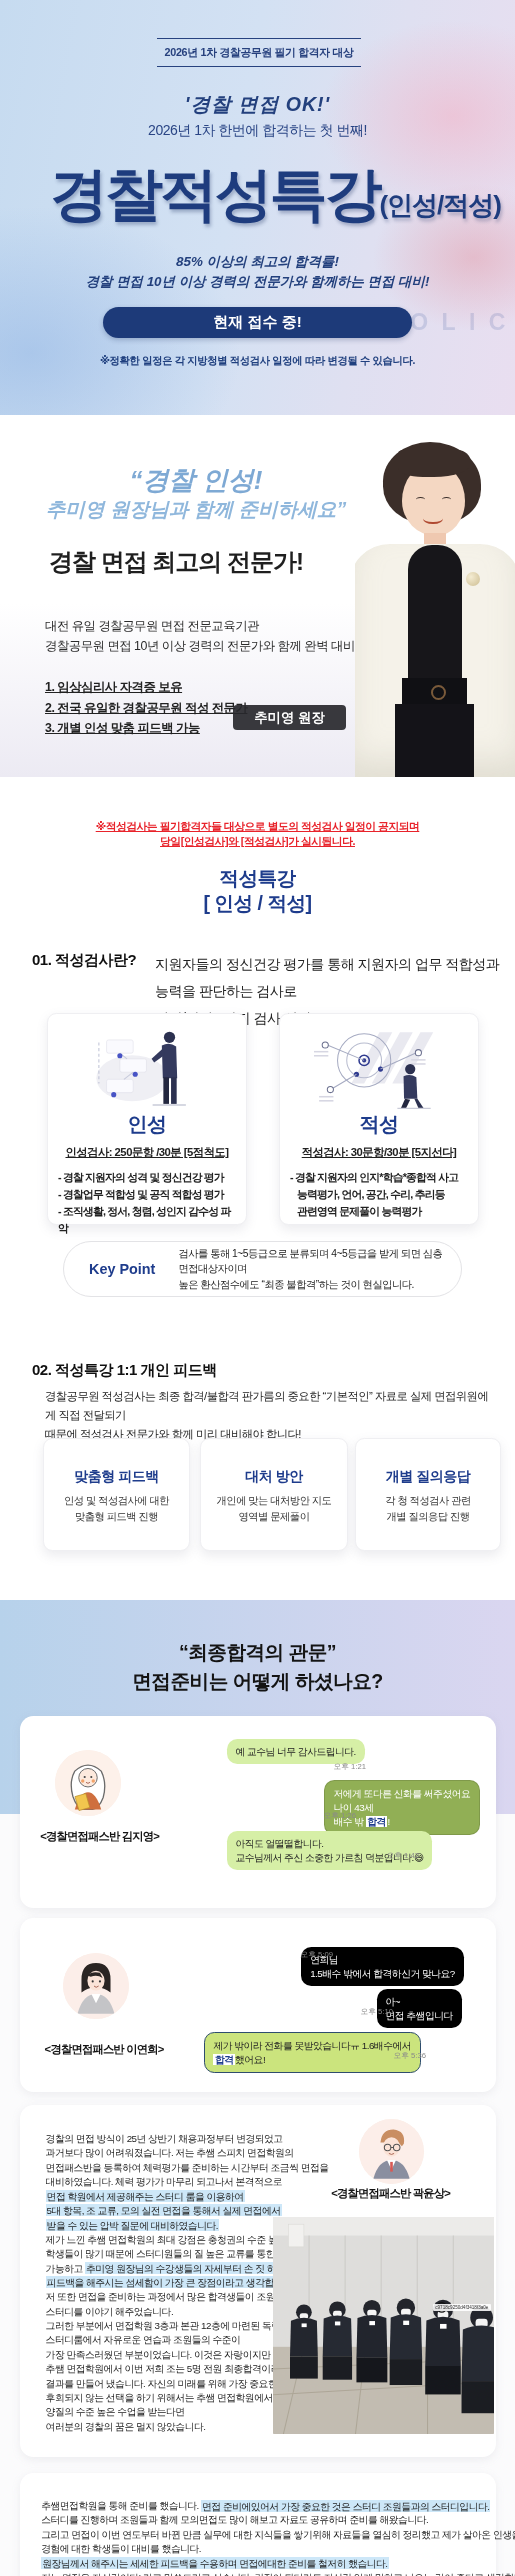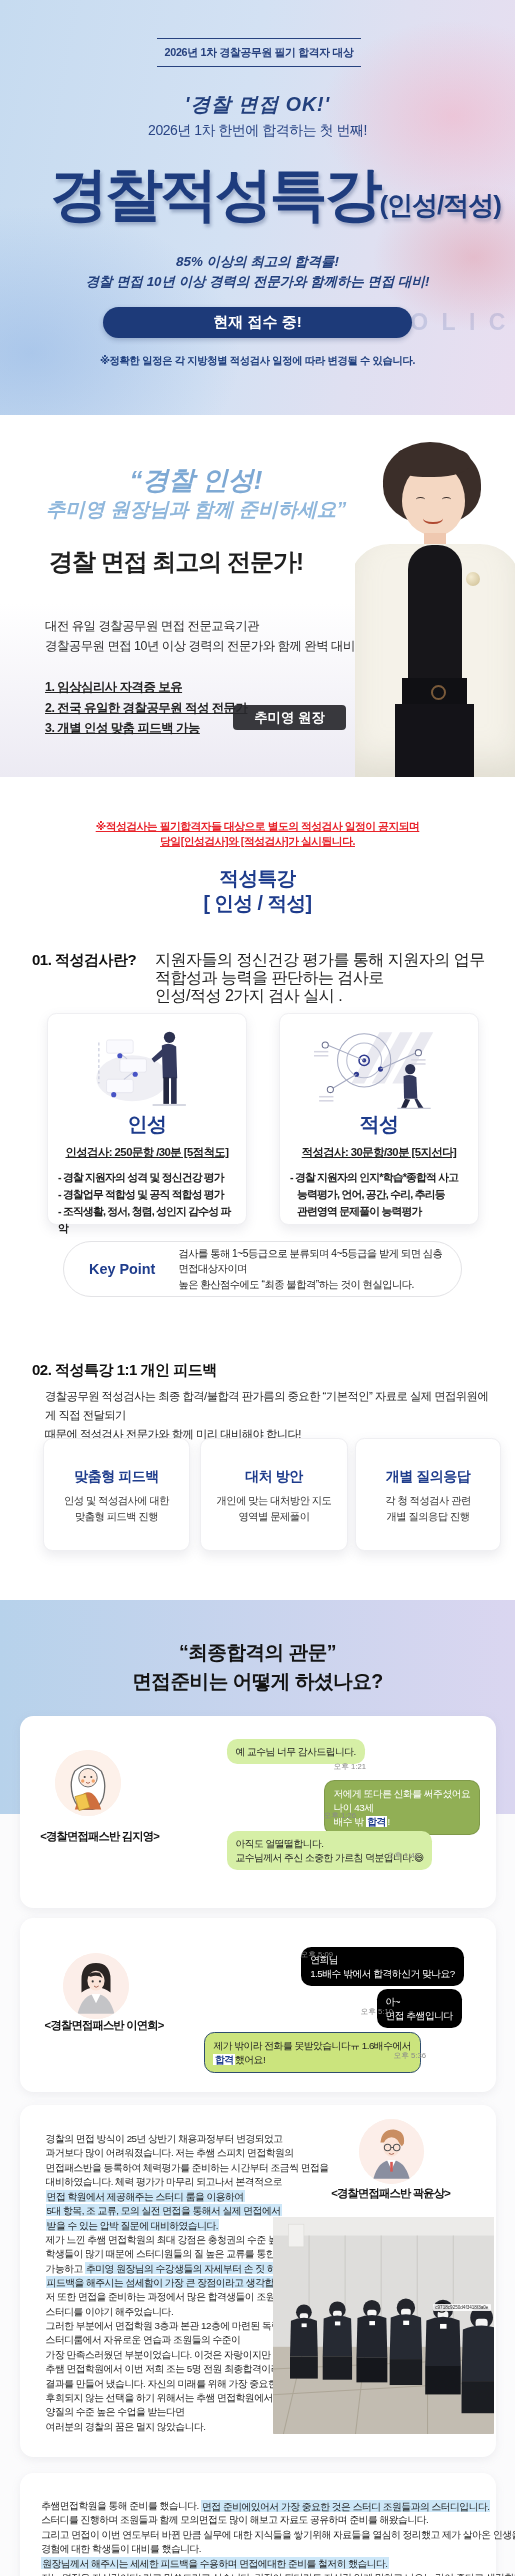--- a/index.html
+++ b/index.html
@@ -56,21 +56,21 @@
     background:radial-gradient(circle at 35% 35%,#f4ecd2,#cdbd92);}
   .ins-belt{left:47px;top:236px;width:65px;height:27px;background:#101014;}
   .ins-ring{left:76px;top:243px;width:11.3px;height:11.3px;border:2.1px solid #7a5a3a;border-radius:50%;}
   .ins-skirt{left:40px;top:262px;width:79px;height:73px;background:#141318;}
   
   .bg-mid{top:777px;left:0;width:515px;height:823px;background:#ffffff;}
   .notice{left:0;width:515px;text-align:center;color:#e8232b;font-size:10.8px;font-weight:bold;
     text-decoration:underline;letter-spacing:-0.5px;}
   .sec-title{left:0;width:515px;text-align:center;color:#1e3c8c;font-size:19.6px;font-weight:800;letter-spacing:-0.5px;}
   .blk-label{left:32px;font-size:15px;font-weight:800;color:#101010;letter-spacing:-0.5px;}
-  .s01-desc{top:951px;left:155px;width:345px;font-size:16px;color:#222;line-height:18px;letter-spacing:-0.5px;}
+  .s01-desc{top:951px;left:155px;width:345px;font-size:14px;color:#222;line-height:27px;letter-spacing:-0.5px;}
   .card{position:absolute;background:#fff;border:0.5px solid #efeff2;border-radius:9.3px;
     box-shadow:0 4.1px 10.3px rgba(120,120,140,.14);}
   .tcard{top:1013px;width:198px;height:210px;}
   .illus{margin:8.2px auto 0;width:155px;height:87px;display:block;}
   .card-title{text-align:center;font-size:20px;font-weight:800;color:#1e3c8c;margin-top:2.1px;letter-spacing:-0.5px;}
   .card-sub{text-align:center;font-size:11.3px;font-weight:bold;color:#222;text-decoration:underline;margin-top:7.2px;letter-spacing:-0.5px;}
   .card-bullets{margin:8.2px auto 0;width:90%;font-size:10.8px;font-weight:600;color:#222;line-height:17px;letter-spacing:-0.8px;}
   .cont{padding-left:7.2px;}
   .keypoint{top:1241px;left:63px;width:397px;height:54px;border:1px solid #e3e3e6;border-radius:28px;
     background:#fff;display:flex;align-items:center;}
@@ -306,21 +306,21 @@
         <path d="M28 40 Q28 15 50 15 Q72 15 72 40 L72 60 Q61 51 50 53 Q39 51 28 60Z" fill="#2b2523"></path>
         <ellipse cx="50" cy="42" rx="13" ry="15" fill="#fbe3d7"></ellipse>
         <path d="M37 34 Q44 27 56 30 L60 38 Q52 32 42 36Z" fill="#2b2523"></path>
         <circle cx="45" cy="43" r="1.6" fill="#333"></circle>
           <circle cx="56" cy="43" r="1.6" fill="#333"></circle>
         <path d="M47 50 Q50 54 54 50" stroke="#a65" stroke-width="1.5" fill="none"></path>
         <path d="M22 92 Q30 62 50 62 Q70 62 78 92Z" fill="#c4c4c7"></path>
         <path d="M43 62 L50 76 L57 62Z" fill="#ffffff"></path>
       </svg>
     </div>
-    <div class="cap" style="left:25px;top:100px;width:108px;">&lt;경찰면접패스반 이연희&gt;</div>
+    <div class="cap" style="left:25px;top:124px;width:108px;">&lt;경찰면접패스반 이연희&gt;</div>
     <div class="bub purple" style="right:32px;top:29px;">
       <div>연희님</div>
       <div>1.5배수 밖에서 합격하신거 맞나요?</div>
     </div>
     <div class="time" style="left:281px;top:32px;">오후 5:09</div>
     <div class="bub purple" style="right:34px;top:71px;">
       <div>아~</div>
       <div>면접 추쌤입니다</div>
     </div>
     <div class="time" style="left:341px;top:89px;">오후 5:10</div>

